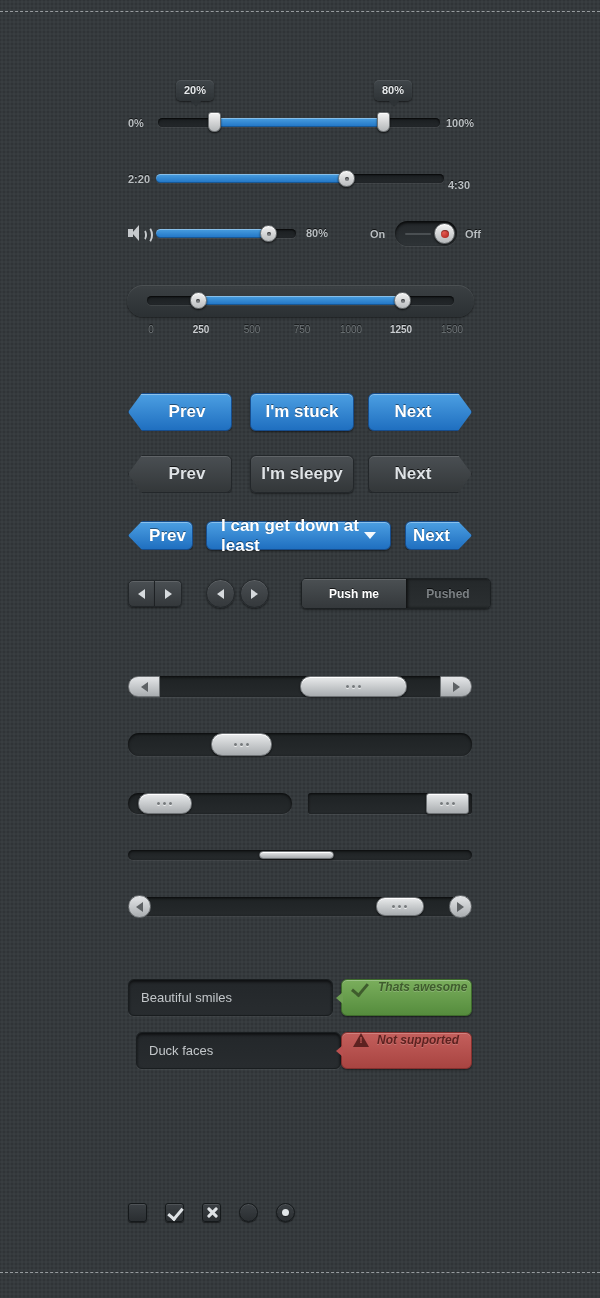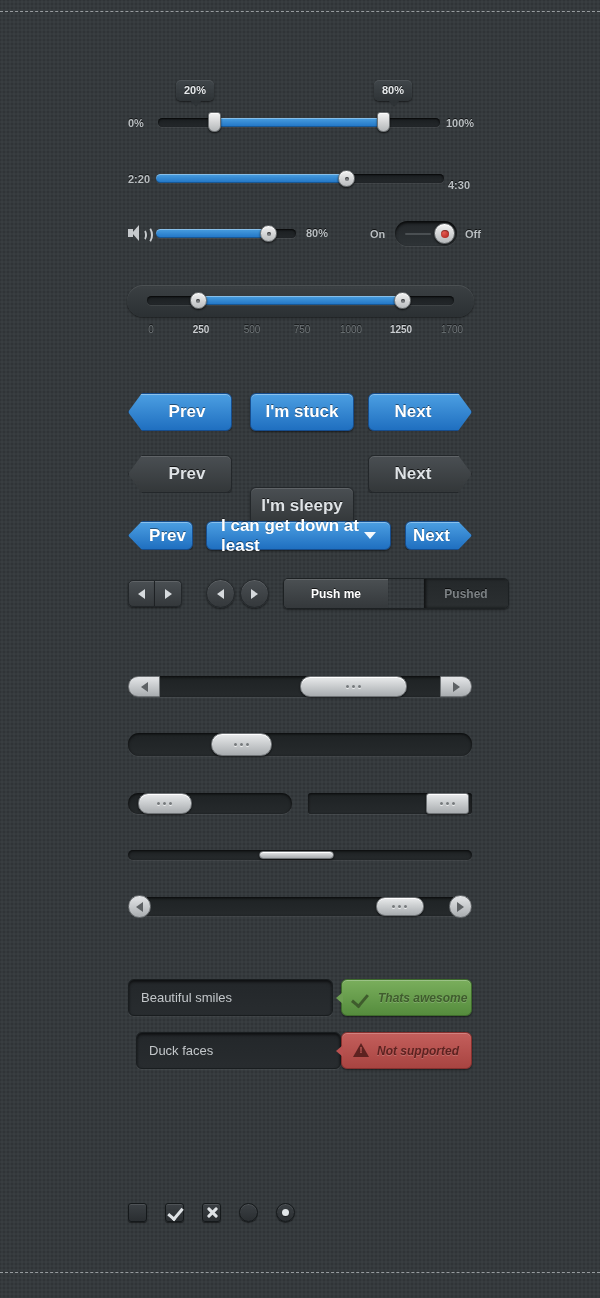--- a/index.html
+++ b/index.html
@@ -274,21 +274,21 @@
     pointer-events: none;
     background:
       linear-gradient(135deg, transparent 45%, #5a5f62 45%, #5a5f62 55%, transparent 55%),
       linear-gradient(135deg, transparent 70%, #5a5f62 70%, #5a5f62 80%, transparent 80%);
   }
 
   
   .callout {
     position: relative; box-sizing: border-box;
     width: 131px; height: 37px; border-radius: 6px;
-    display: flex; align-items: center; gap: 7px; padding-left: 11px;
+    display: flex; gap: 7px; padding-left: 11px;
     font-size: 12px; font-weight: bold; font-style: italic;
   }
   .callout::before {
     content: ""; position: absolute; left: -6px; top: 50%; margin-top: -6px;
     border-top: 6px solid transparent; border-bottom: 6px solid transparent;
     border-right: 7px solid currentColor;
   }
   .callout.ok {
     background: linear-gradient(#7aae5c, #558c3d);
     border: 1px solid #3e6b2c; color: #6e9f53;
@@ -421,33 +421,33 @@
         <div class="knob-round" style="left:calc(83.4% - 9px); top:-4px;"></div>
       </div>
     </div>
     <div class="ticks" style="margin-top:7px;">
       <span style="left:24px;">0</span>
       <span class="on" style="left:74px;">250</span>
       <span style="left:125px;">500</span>
       <span style="left:175px;">750</span>
       <span style="left:224px;">1000</span>
       <span class="on" style="left:274px;">1250</span>
-      <span style="left:325px;">1700</span>
+      <span style="left:325px;">1500</span>
     </div>
   </div>
 
   <div class="row" style="left:128px; top:393px;">
     <div class="btn blue prev" style="position:absolute; left:0; width:104px;">Prev</div>
     <div class="btn blue r" style="position:absolute; left:122px; width:104px;">I'm stuck</div>
     <div class="btn blue next" style="position:absolute; left:240px; width:104px;">Next</div>
   </div>
 
   <div class="row" style="left:128px; top:455px;">
     <div class="btn gray prev" style="position:absolute; left:0; width:104px;">Prev</div>
-    <div class="btn gray r" style="position:absolute; left:122px; width:104px;margin-top:32px;">I'm sleepy</div>
+    <div class="btn gray r" style="position:absolute; left:122px; width:104px;">I'm sleepy</div>
     <div class="btn gray next" style="position:absolute; left:240px; width:104px;">Next</div>
   </div>
 
   <div class="row" style="left:128px; top:521px;">
     <div class="btn blue prev" style="position:absolute; left:0; width:65px; height:29px;">Prev</div>
     <div class="btn blue r" style="position:absolute; left:78px; width:185px; height:29px; justify-content:flex-start; padding-left:14px;">
       <span>I can get down at least</span>
       <span class="caret" style="position:absolute; right:14px;"></span>
     </div>
     <div class="btn blue next" style="position:absolute; left:277px; width:67px; height:29px;">Next</div>
@@ -461,21 +461,21 @@
       <span class="tri-r"></span>
     </div>
 
     <div class="abtn circ" style="position:absolute; left:78px; top:-1px;">
       <span class="tri-l"></span>
     </div>
     <div class="abtn circ" style="position:absolute; left:112px; top:-1px;">
       <span class="tri-r"></span>
     </div>
 
-    <div class="seg" style="position:absolute; left:155px; top:-2px;gap:36px;">
+    <div class="seg" style="position:absolute; left:173px; top:-2px;">
       <div class="act" style="width:104px;">Push me</div>
       <div class="inact" style="width:84px;">Pushed</div>
     </div>
   </div>
 
   <div class="row" style="left:128px; top:676px;">
     <div class="sb-track" style="width:344px; height:21px; border-radius:10px;">
       <div class="sb-arrow" style="left:0; width:32px; border-radius:10px 0 0 10px;">
         <span class="tri-l-d"></span>
       </div>

